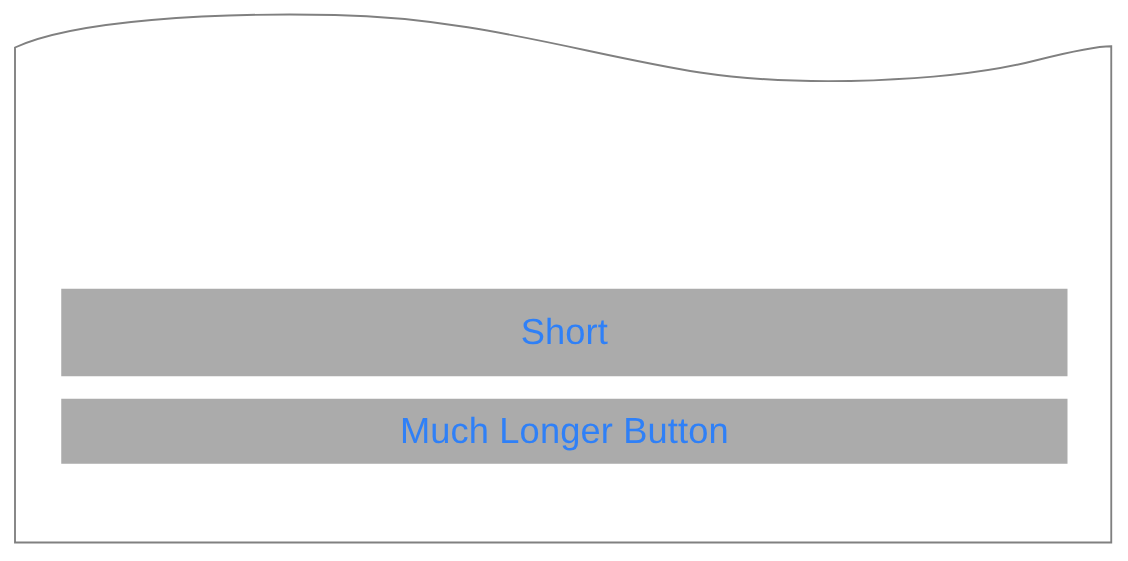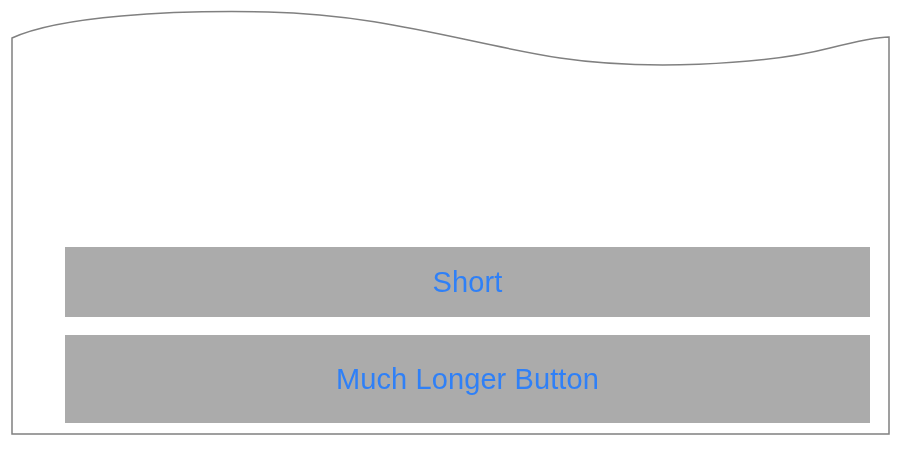--- a/index.html
+++ b/index.html
@@ -37,41 +37,41 @@
     height: 449px;
   }
   .btn {
     position: absolute;
     display: flex;
     align-items: center;
     justify-content: center;
     background: #ababab;
     border: 0;
     padding: 0;
-    margin: 16px;
+    margin: 0;
     cursor: pointer;
     font-family: "Liberation Sans", sans-serif;
     font-weight: 400;
     letter-spacing: 0.1px;
     line-height: 1;
     white-space: nowrap;
     color: #2f80f7;
   }
   #btn-short {
     left: 49px;
     top: 231px;
     width: 805px;
     height: 70px;
     font-size: 29px;
   }
   #btn-long {
     left: 49px;
     top: 319px;
     width: 805px;
-    height: 88px;
+    height: 52px;
     font-size: 29px;
   }
 </style>
 </head>
 <body>
 
 <div id="stage">
 
   <svg id="container-outline" viewBox="0 0 902 449" width="902" height="449" xmlns="http://www.w3.org/2000/svg">
     <path d="M 12,38

